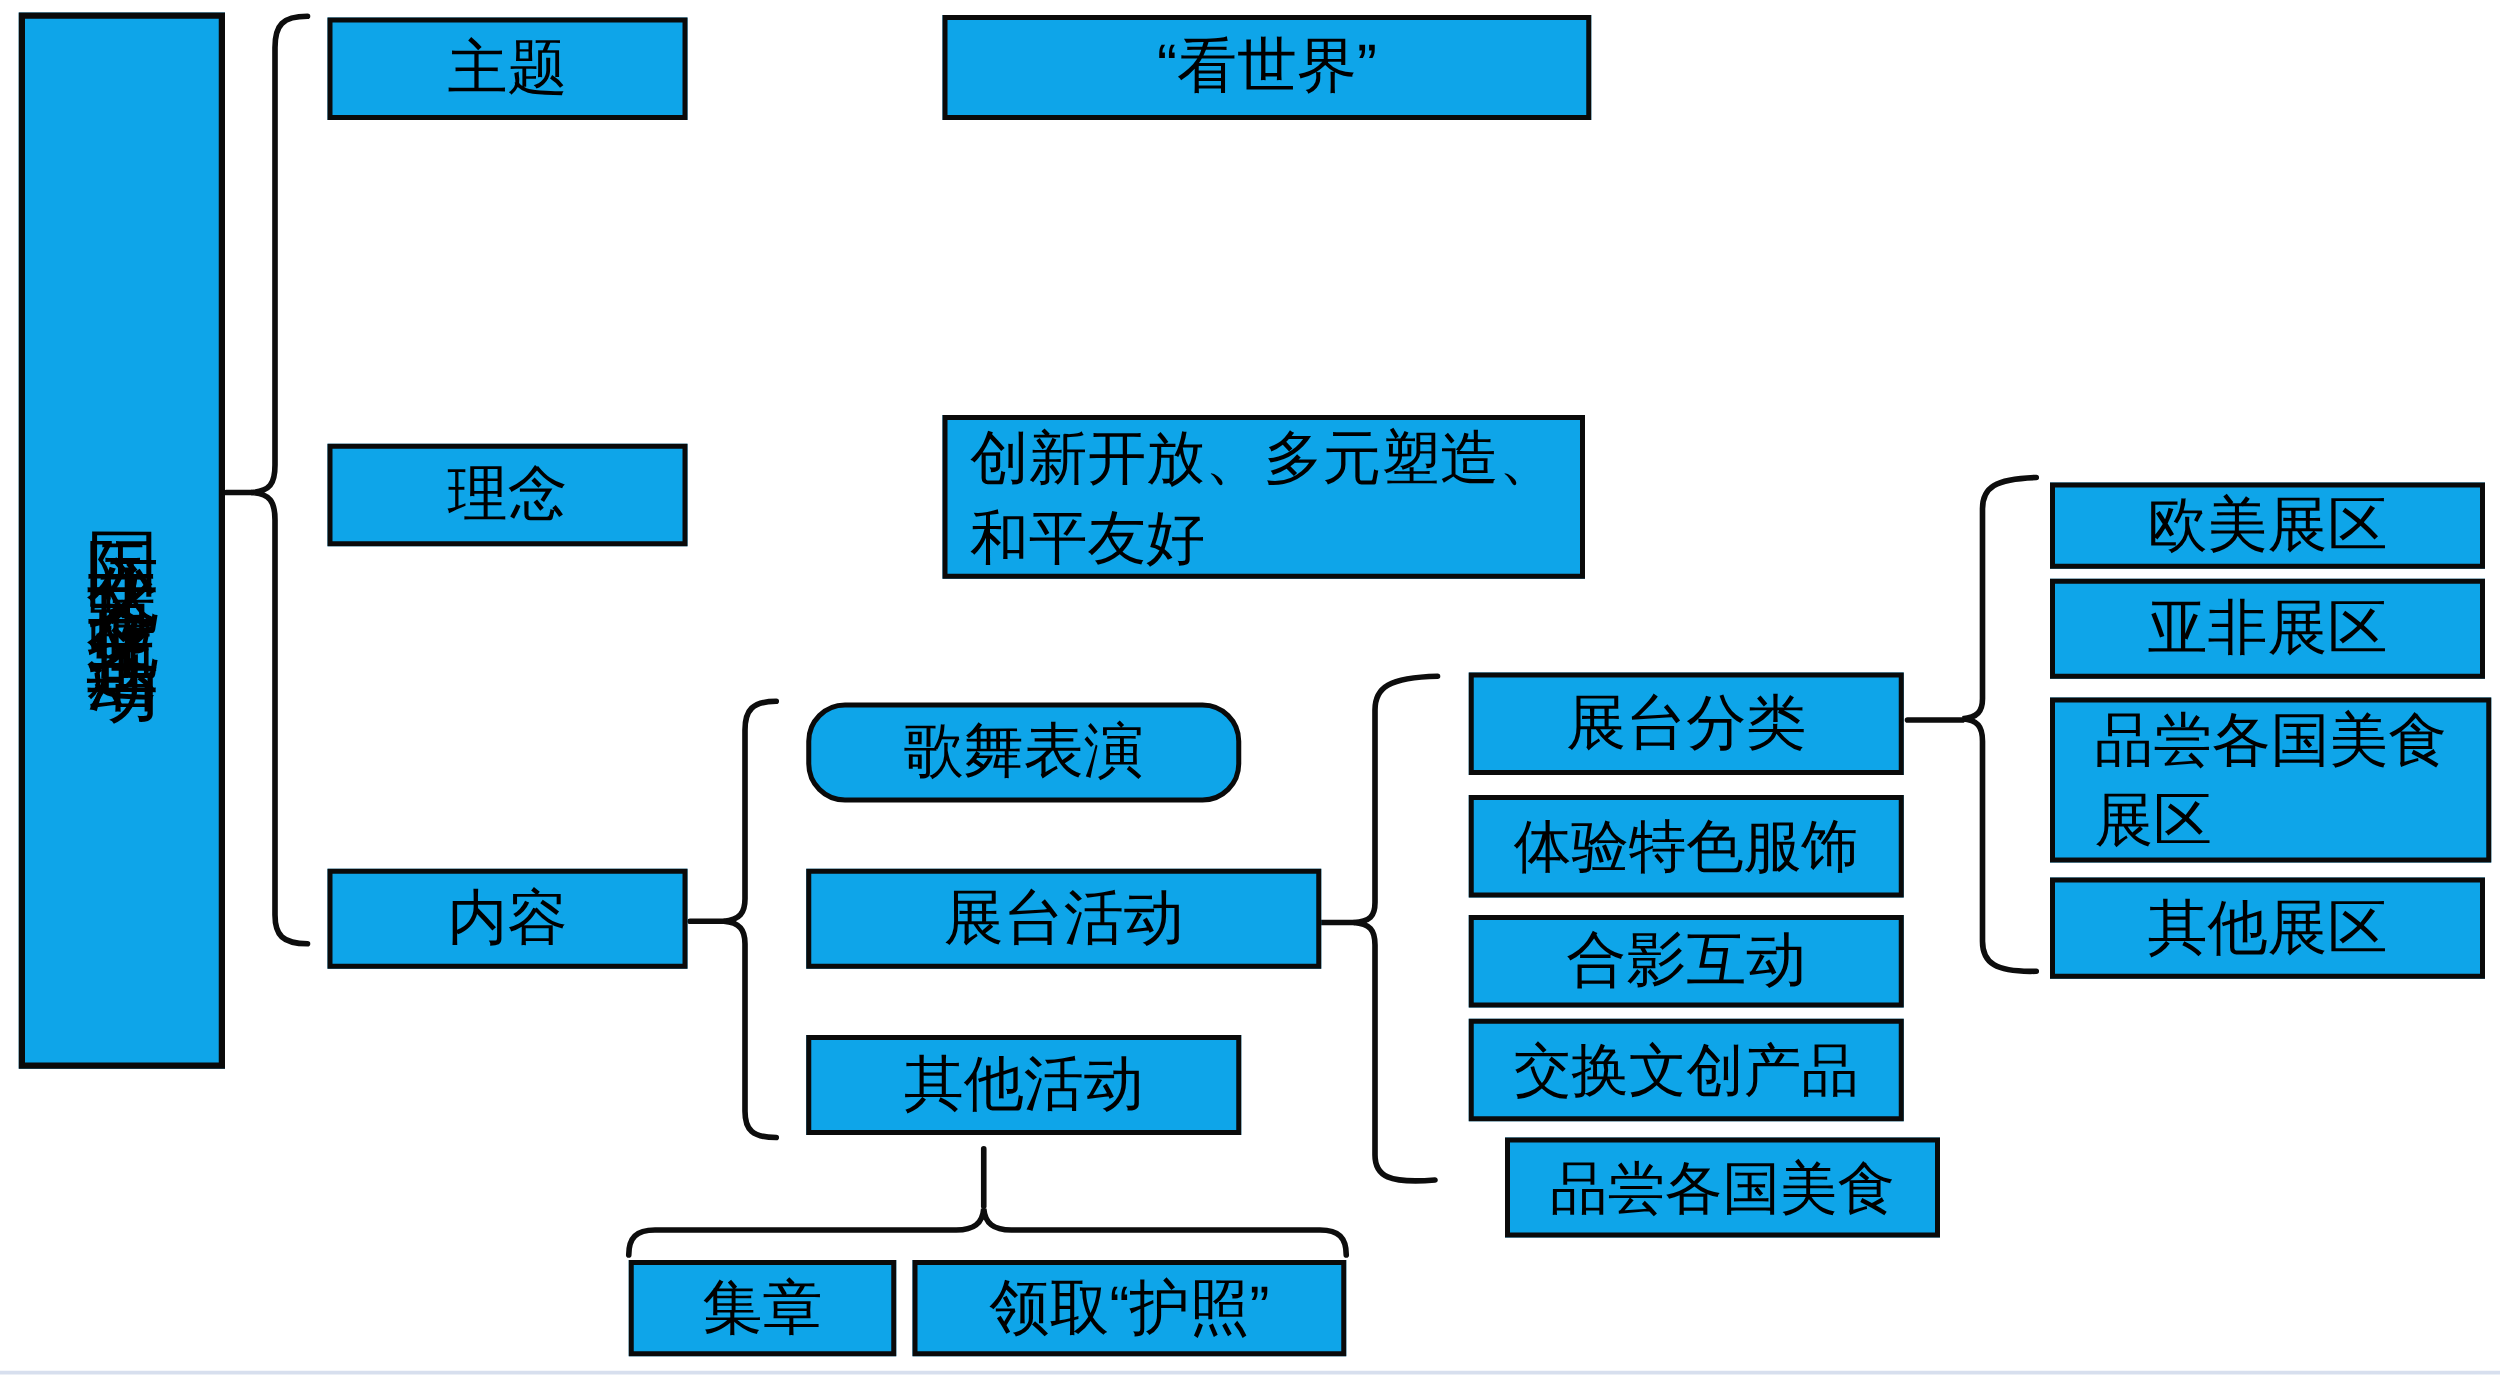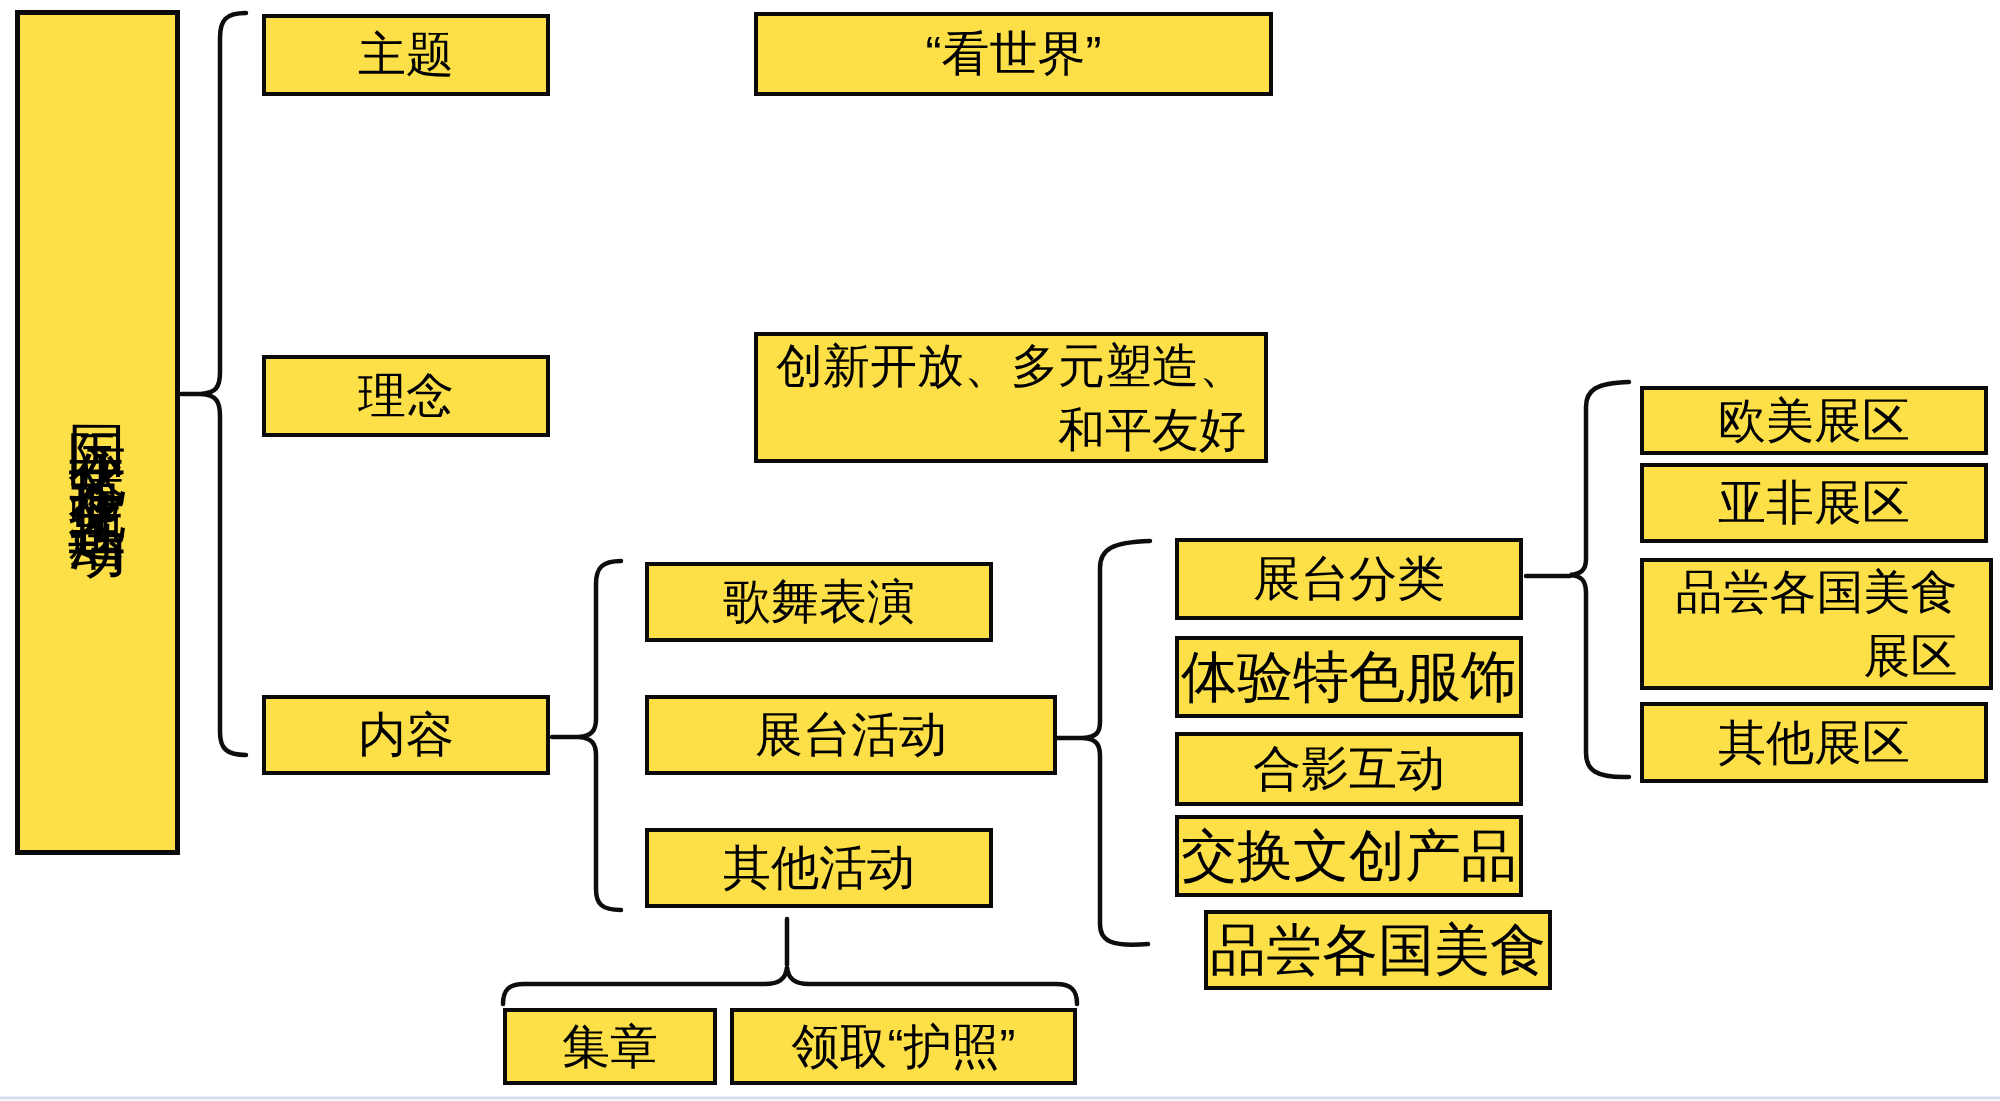--- a/index.html
+++ b/index.html
@@ -34,45 +34,45 @@
   #connector-layer .edge-artifact {
     stroke: #c9d4e8;
     stroke-width: 3;
     opacity: 0.75;
     stroke-linecap: butt;
   }
   .box {
     position: absolute;
     box-sizing: border-box;
     border: 4px solid #0a0a0a;
-    background: #fde047;
+    background: #0ea5e9;
     display: flex;
     align-items: center;
     justify-content: center;
-    text-align: right;
+    text-align: left;
     font-size: 48px;
     line-height: 1.28;
     white-space: pre-line;
   }
   .box.root {
     border-width: 5px;
   }
   .root .vtext {
     writing-mode: vertical-rl;
     text-orientation: upright;
     font-size: 58px;
     letter-spacing: 9px;
     line-height: 1.0;
   }
   .box.two-line {
     font-size: 47px;
     line-height: 1.36;
   }
   .box.small-gap {
-    font-size: 56px;
+    font-size: 46px;
   }
 </style>
 </head>
 <body>
 
 <div id="stage">
 
   <svg id="connector-layer" viewBox="0 0 2000 1101" xmlns="http://www.w3.org/2000/svg">
 
     <path d="M246,13 C226,13 220,20 220,38 L220,372 C220,387 216,393 201,394 C216,395 220,401 220,416 L220,732 C220,748 226,755 246,755"></path>
@@ -98,21 +98,21 @@
   </div>
 
   <div class="box" style="left:262px; top:14px; width:288px; height:82px;">主题</div>
   <div class="box" style="left:262px; top:355px; width:288px; height:82px;">理念</div>
   <div class="box" style="left:262px; top:695px; width:288px; height:80px;">内容</div>
 
   <div class="box" style="left:754px; top:12px; width:519px; height:84px;">“看世界”</div>
   <div class="box two-line" style="left:754px; top:332px; width:514px; height:131px;">创新开放、多元塑造、
 和平友好</div>
 
-  <div class="box" style="left:645px; top:562px; width:348px; height:80px;">歌舞表演</div>
+  <div class="box" style="left:645px; top:562px; width:348px; height:80px;border-radius:31px;">歌舞表演</div>
   <div class="box" style="left:645px; top:695px; width:412px; height:80px;">展台活动</div>
   <div class="box" style="left:1175px; top:538px; width:348px; height:82px;">展台分类</div>
 
   <div class="box" style="left:645px; top:828px; width:348px; height:80px;">其他活动</div>
   <div class="box small-gap" style="left:1175px; top:636px; width:348px; height:82px;">体验特色服饰</div>
   <div class="box" style="left:1175px; top:732px; width:348px; height:74px;">合影互动</div>
   <div class="box small-gap" style="left:1175px; top:815px; width:348px; height:82px;">交换文创产品</div>
   <div class="box small-gap" style="left:1175px; top:910px; width:348px; height:80px;margin-left:29px;">品尝各国美食</div>
 
   <div class="box" style="left:1640px; top:386px; width:348px; height:69px;">欧美展区</div>

